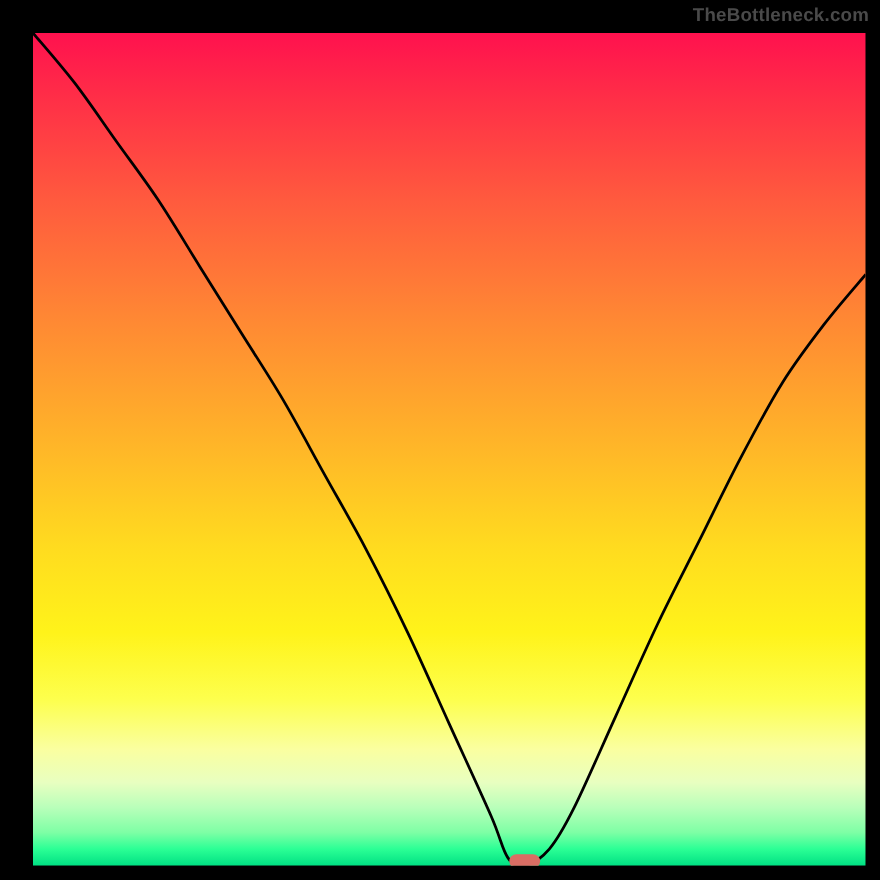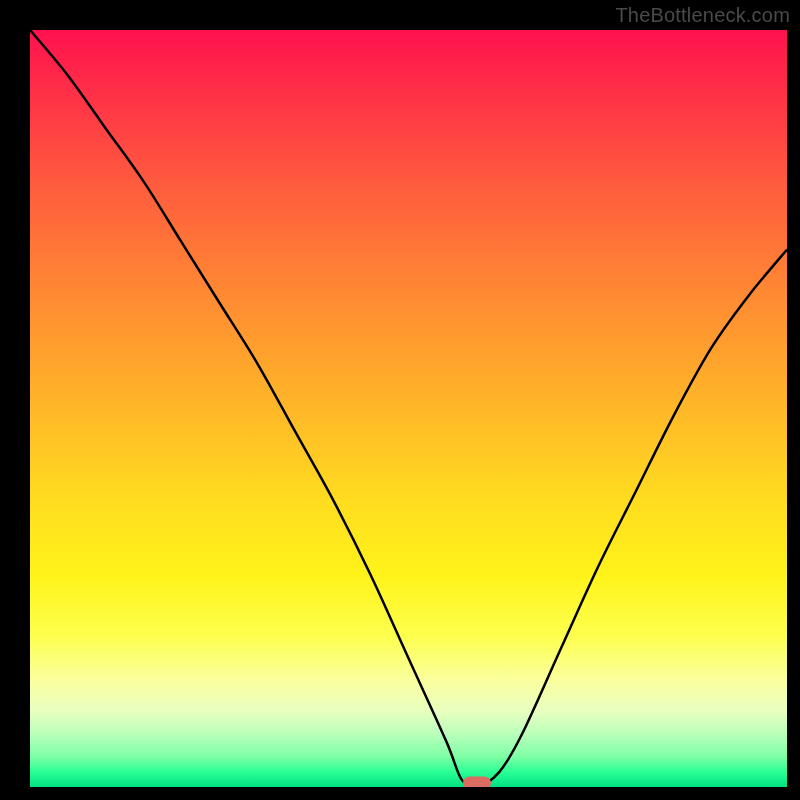--- a/index.html
+++ b/index.html
@@ -15,22 +15,22 @@
     position: relative;
     width: 800px;
     height: 800px;
     background: #000;
   }
   .watermark {
     position: absolute;
     top: 4px;
     right: 10px;
     color: #4a4a4a;
-    font-size: 20px;
-    font-weight: 400;
+    font-size: 17px;
+    font-weight: 700;
     z-index: 10;
     letter-spacing: 0.2px;
   }
   .plot-area {
     position: absolute;
     left: 30px;
     top: 30px;
     width: 757px;
     height: 757px;
     overflow: hidden;

